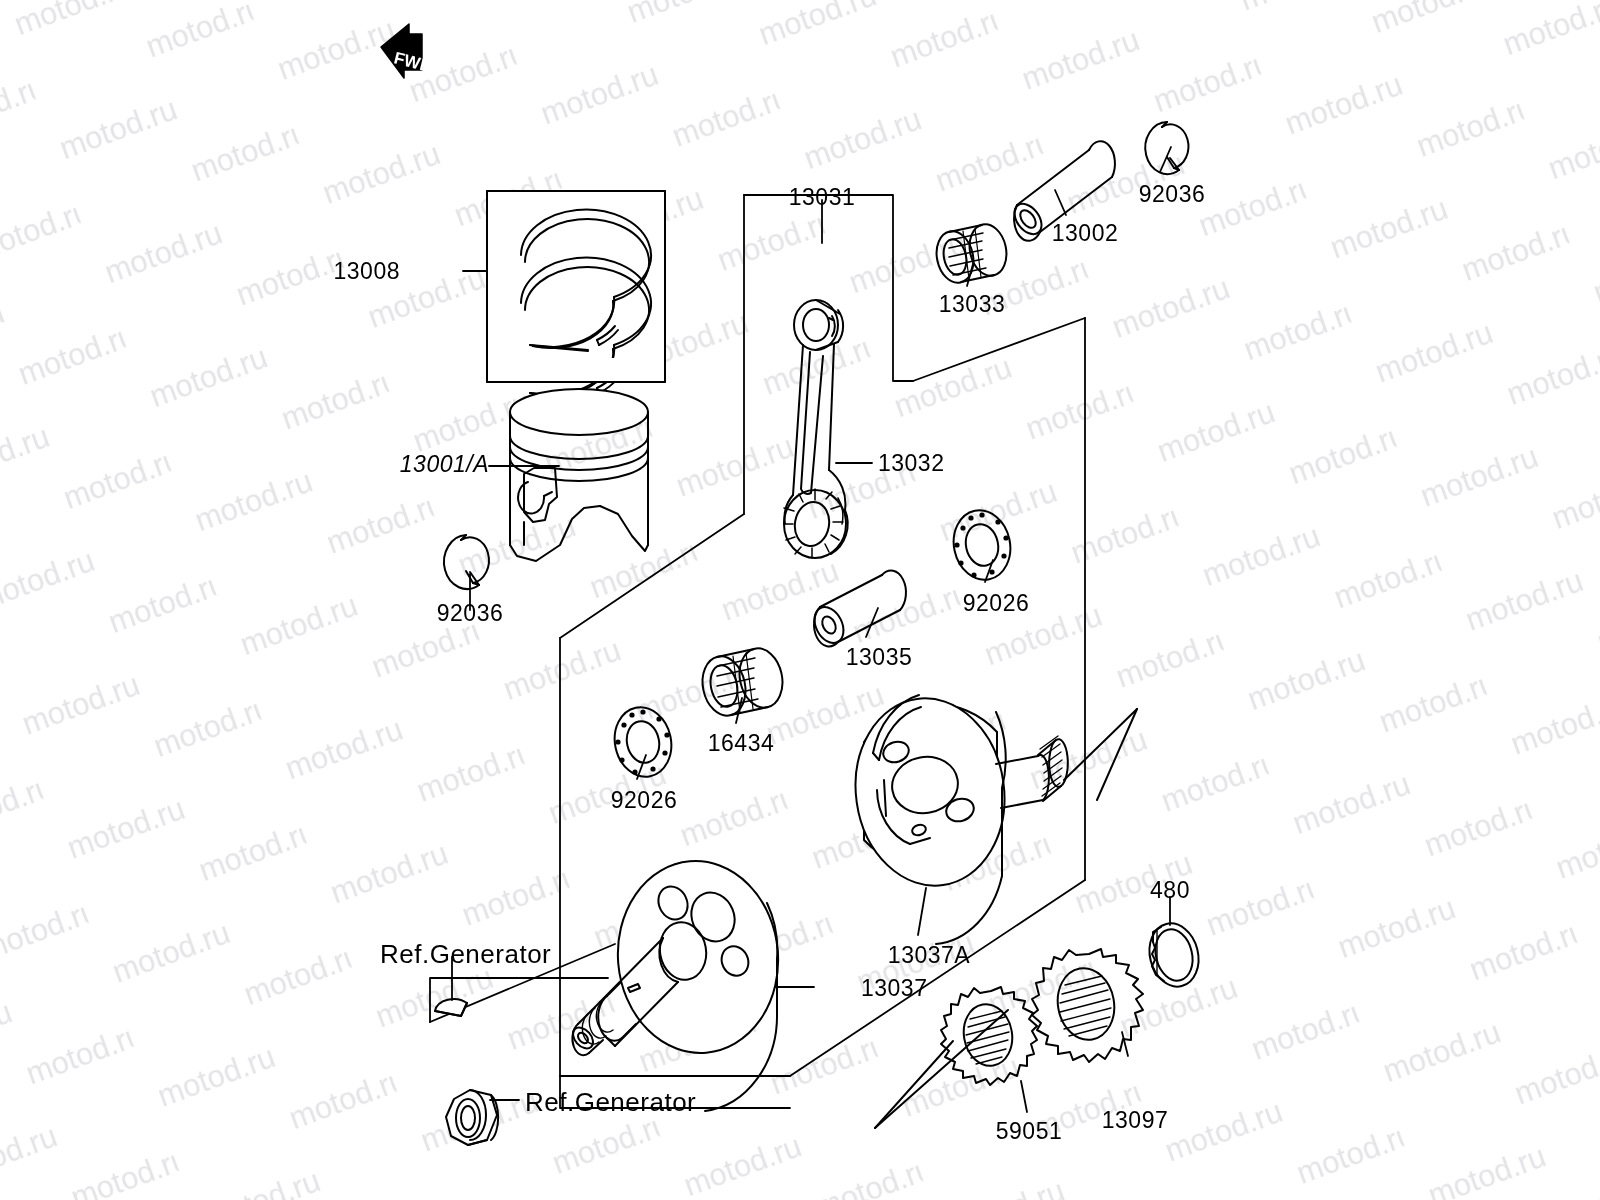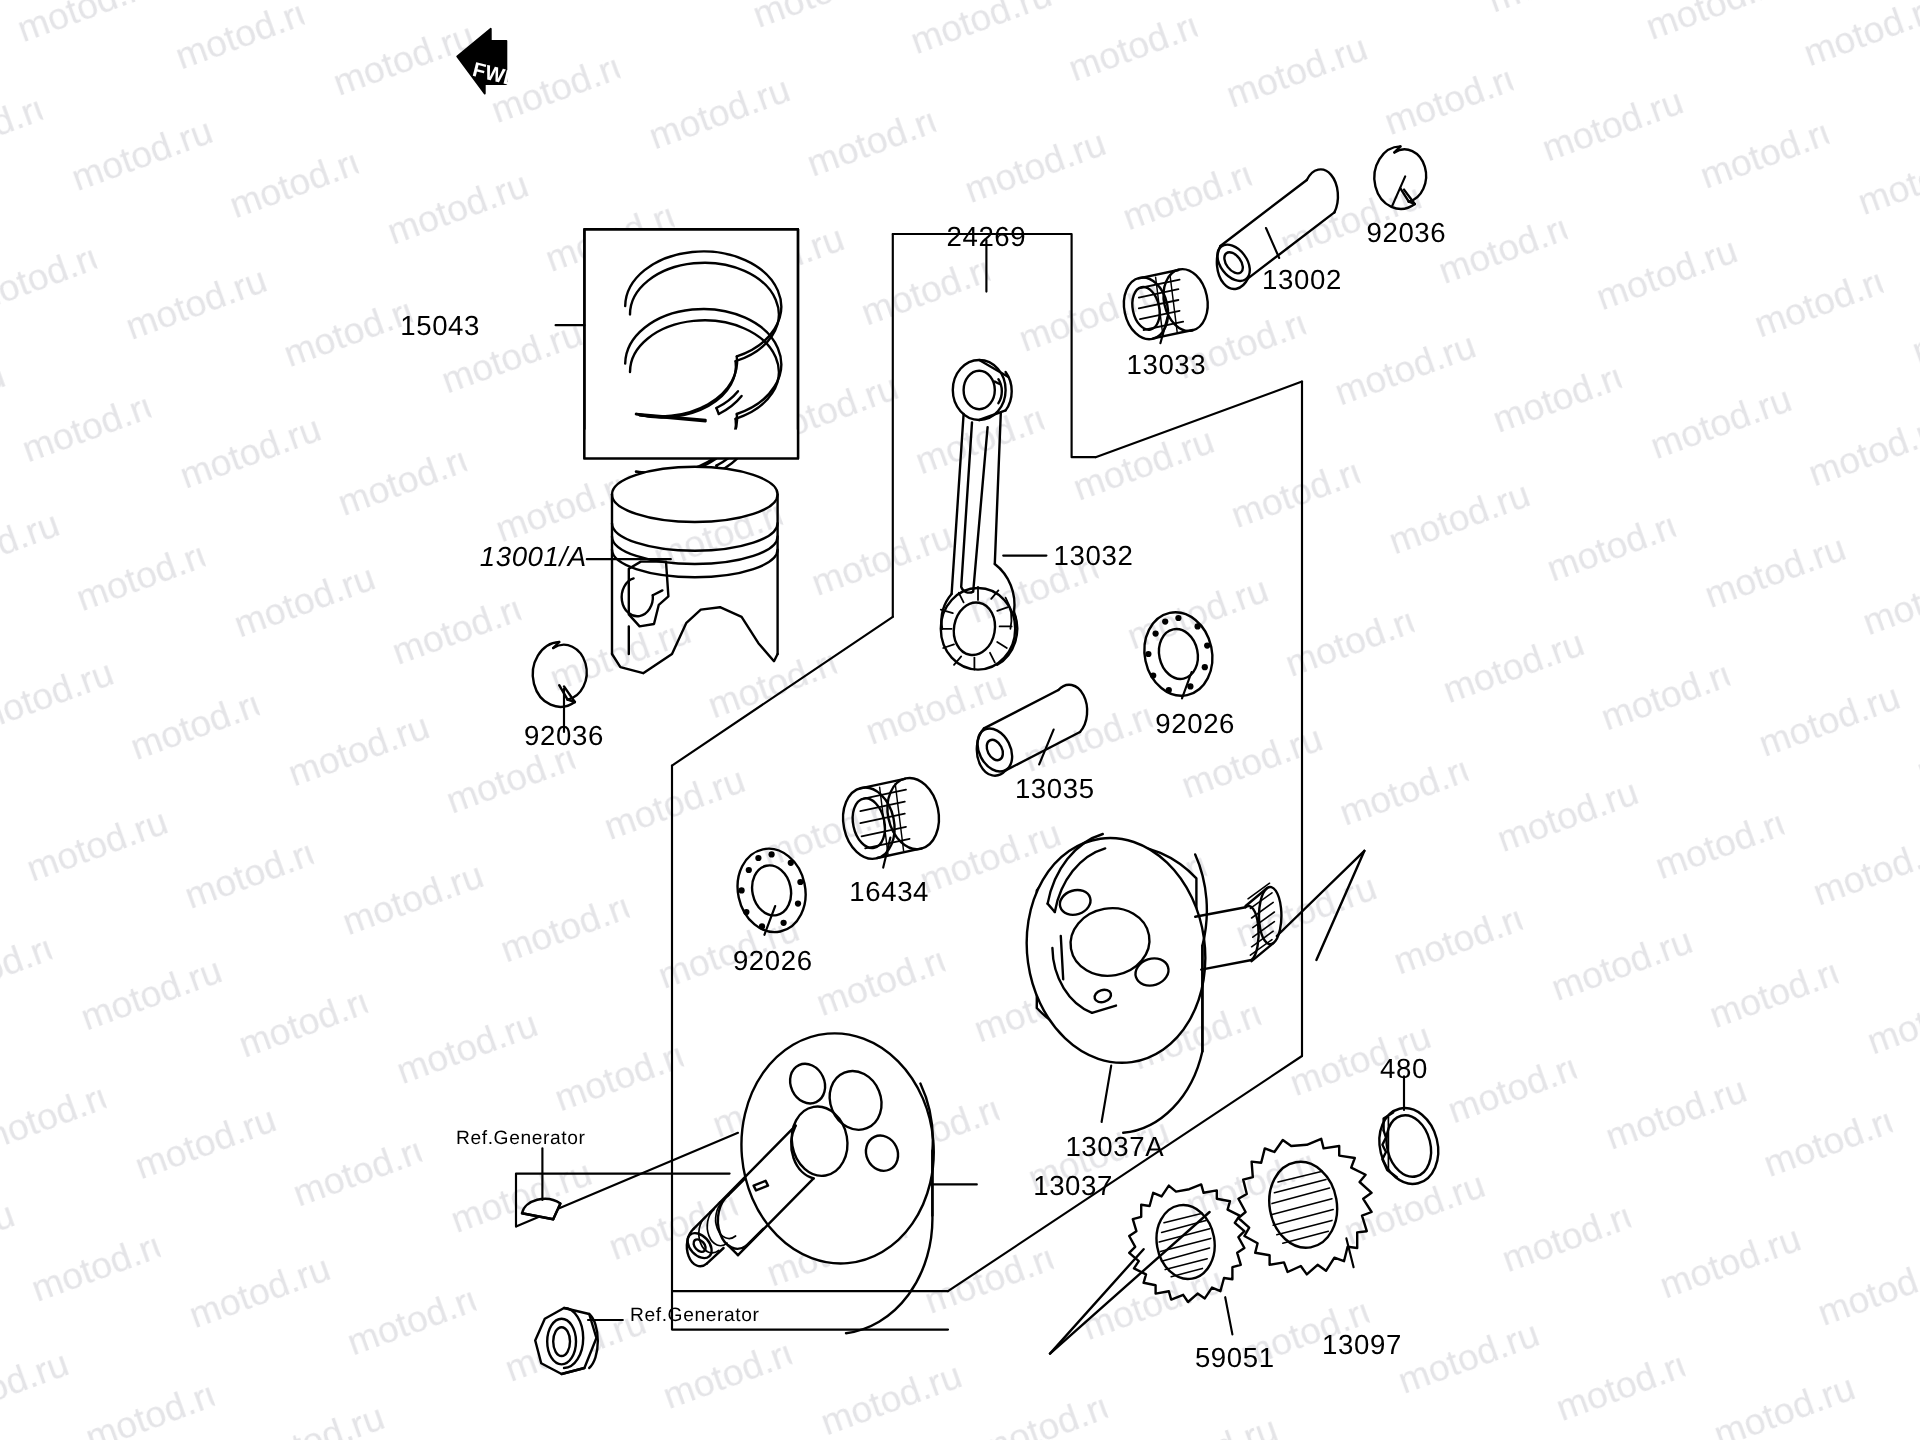--- a/index.html
+++ b/index.html
@@ -9,21 +9,21 @@
     width:1600px;height:1200px;overflow:hidden;position:relative;
   }
   #stage{position:relative;width:1600px;height:1200px;background:#fff;}
   #wm{position:absolute;inset:0;z-index:1;pointer-events:none;}
   #art{position:absolute;inset:0;z-index:2;}
   .lbl{
     position:absolute;z-index:3;color:#000;
     font-family:"Liberation Sans", sans-serif;
     font-size:23px;letter-spacing:0.5px;white-space:nowrap;line-height:1;
   }
-  .lbl.ref{font-size:16px;}
+  .lbl.ref{font-size:26px;}
 </style>
 </head>
 <body>
 
 <div id="stage">
 
   <svg id="wm" width="1600" height="1200" viewBox="0 0 1600 1200" aria-hidden="true">
     <defs>
       <pattern id="wmpat" width="232" height="132" patternUnits="userSpaceOnUse" patternTransform="rotate(-20)">
         <text x="6" y="40" font-family="Liberation Sans, sans-serif" font-size="31" fill="#e4e4e7">motod.ru</text>
@@ -422,27 +422,27 @@
         <path d="M1128 1056 L1122 1032"></path>
         <path d="M1027 1112 L1021 1081"></path>
         <path d="M452 957 L452 1000"></path>
         <path d="M519 1100 L490 1100"></path>
       </g>
 
     </g>
   </svg>
 
   <div>
-    <div class="lbl" style="left:400px;top:260px;transform:translateX(-100%);">15043</div>
+    <div class="lbl" style="left:400px;top:260px;transform:translateX(-100%);">13008</div>
 
     <div class="lbl" style="left:489px;top:453px;transform:translateX(-100%);font-style:italic;">13001/A</div>
 
     <div class="lbl" style="left:470px;top:602px;transform:translateX(-50%);">92036</div>
 
-    <div class="lbl" style="left:822px;top:186px;transform:translateX(-50%);">24269</div>
+    <div class="lbl" style="left:822px;top:186px;transform:translateX(-50%);">13031</div>
 
     <div class="lbl" style="left:972px;top:293px;transform:translateX(-50%);">13033</div>
 
     <div class="lbl" style="left:1085px;top:222px;transform:translateX(-50%);">13002</div>
 
     <div class="lbl" style="left:1172px;top:183px;transform:translateX(-50%);">92036</div>
 
     <div class="lbl" style="left:878px;top:452px;">13032</div>
 
     <div class="lbl" style="left:996px;top:592px;transform:translateX(-50%);">92026</div>

